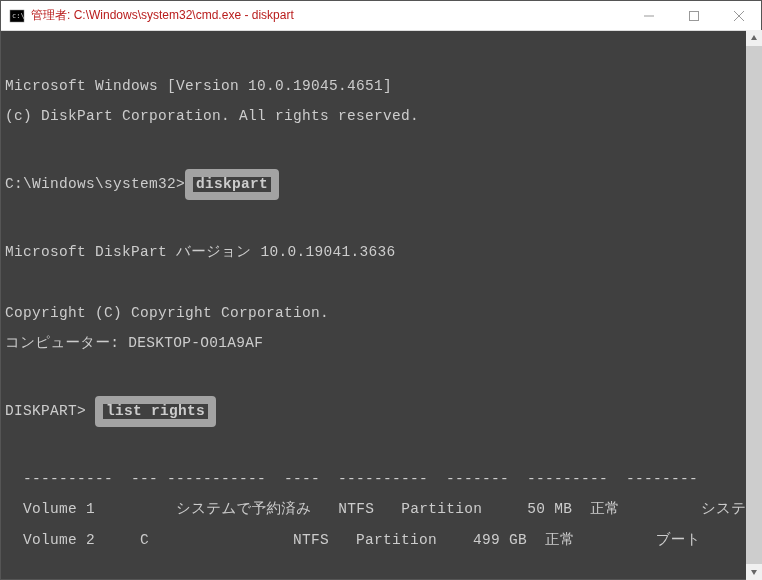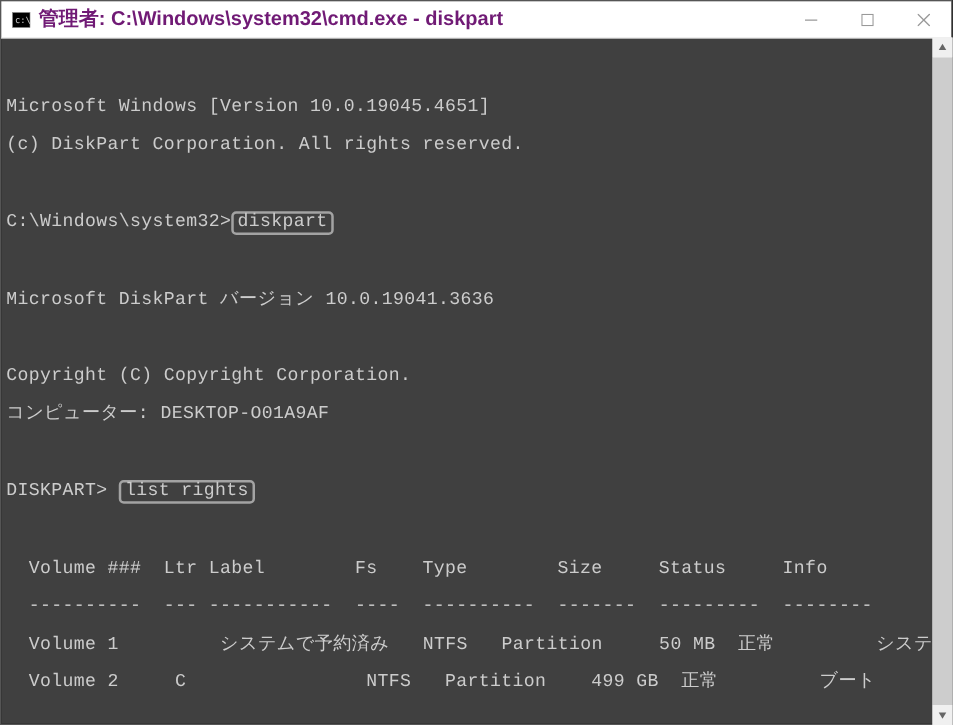--- a/index.html
+++ b/index.html
@@ -29,24 +29,23 @@
   .title-icon {
     width: 16px;
     height: 16px;
     margin-right: 6px;
     display: inline-flex;
     align-items: center;
     justify-content: center;
   }
   .title-text {
     flex: 1;
-    font-size: 16px;
-    color: #701a75;
+    font-size: 12px;
+    color: #b91c1c;
     font-family: 'Segoe UI', Meiryo, sans-serif;
-    font-weight: bold;
   }
   .win-controls {
     display: flex;
     height: 100%;
   }
   .win-btn {
     width: 45px;
     display: flex;
     align-items: center;
     justify-content: center;
@@ -96,25 +95,26 @@
   .scroll-thumb {
     background: #cdcdcd;
     width: 16px;
     height: 100%;
   }
   .scroll-arrow.bottom {
     position: absolute;
     bottom: 0;
   }
   .hl {
-    border: 2px solid #a3a3a3;
+    border: 8px solid #a3a3a3;
     border-radius: 4px;
     padding: 0 3px;
     display: inline-block;
     margin: -1px 0;
+    font-weight: bold;
   }
   .line { display: block; white-space: pre; }
 </style>
 </head>
 <body>
 
 <div class="window">
   <div class="titlebar">
     <span class="title-icon">
       <svg width="16" height="16" viewBox="0 0 16 16">
@@ -150,21 +150,20 @@
 <span class="line"> </span>
 <span class="line"><span>C:\Windows\system32&gt;</span><span class="hl">diskpart</span></span>
 <span class="line"> </span>
 <span class="line">Microsoft DiskPart バージョン 10.0.19041.3636</span>
 <span class="line"> </span>
 <span class="line">Copyright (C) Copyright Corporation.</span>
 <span class="line">コンピューター: DESKTOP-O01A9AF</span>
 <span class="line"> </span>
 <span class="line"><span>DISKPART&gt; </span><span class="hl">list rights</span></span>
 <span class="line"> </span>
-<span class="line">  Volume ###  Ltr Label        Fs    Type        Size     Status     Info</span>
 <span class="line">  ----------  --- -----------  ----  ----------  -------  ---------  --------</span>
 <span class="line">  Volume 1         システムで予約済み   NTFS   Partition     50 MB  正常         システム</span>
 <span class="line">  Volume 2     C                NTFS   Partition    499 GB  正常         ブート</span>
 
 
 
 
 
 
 

